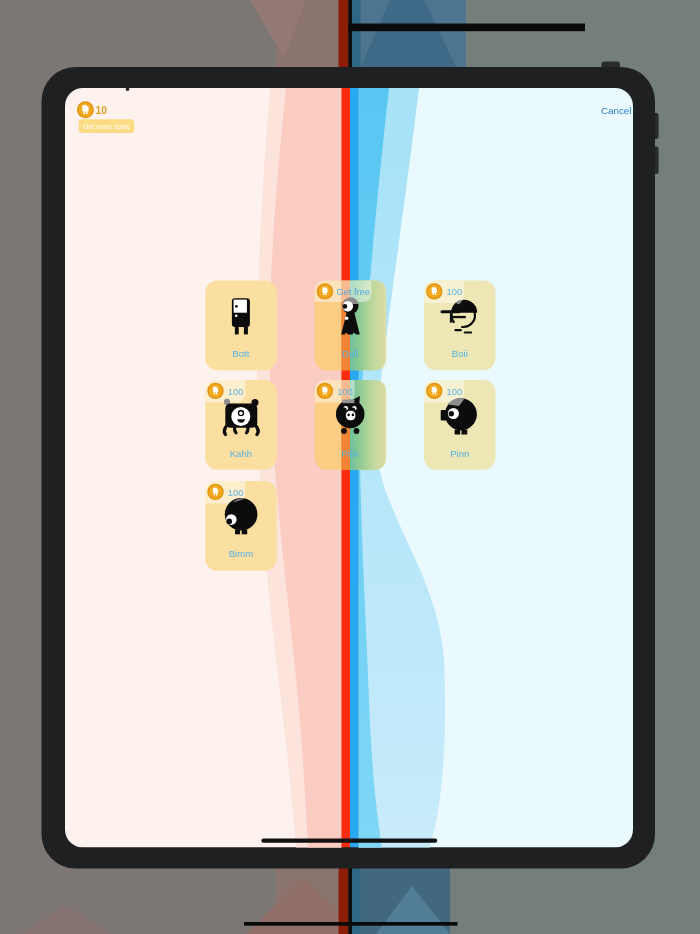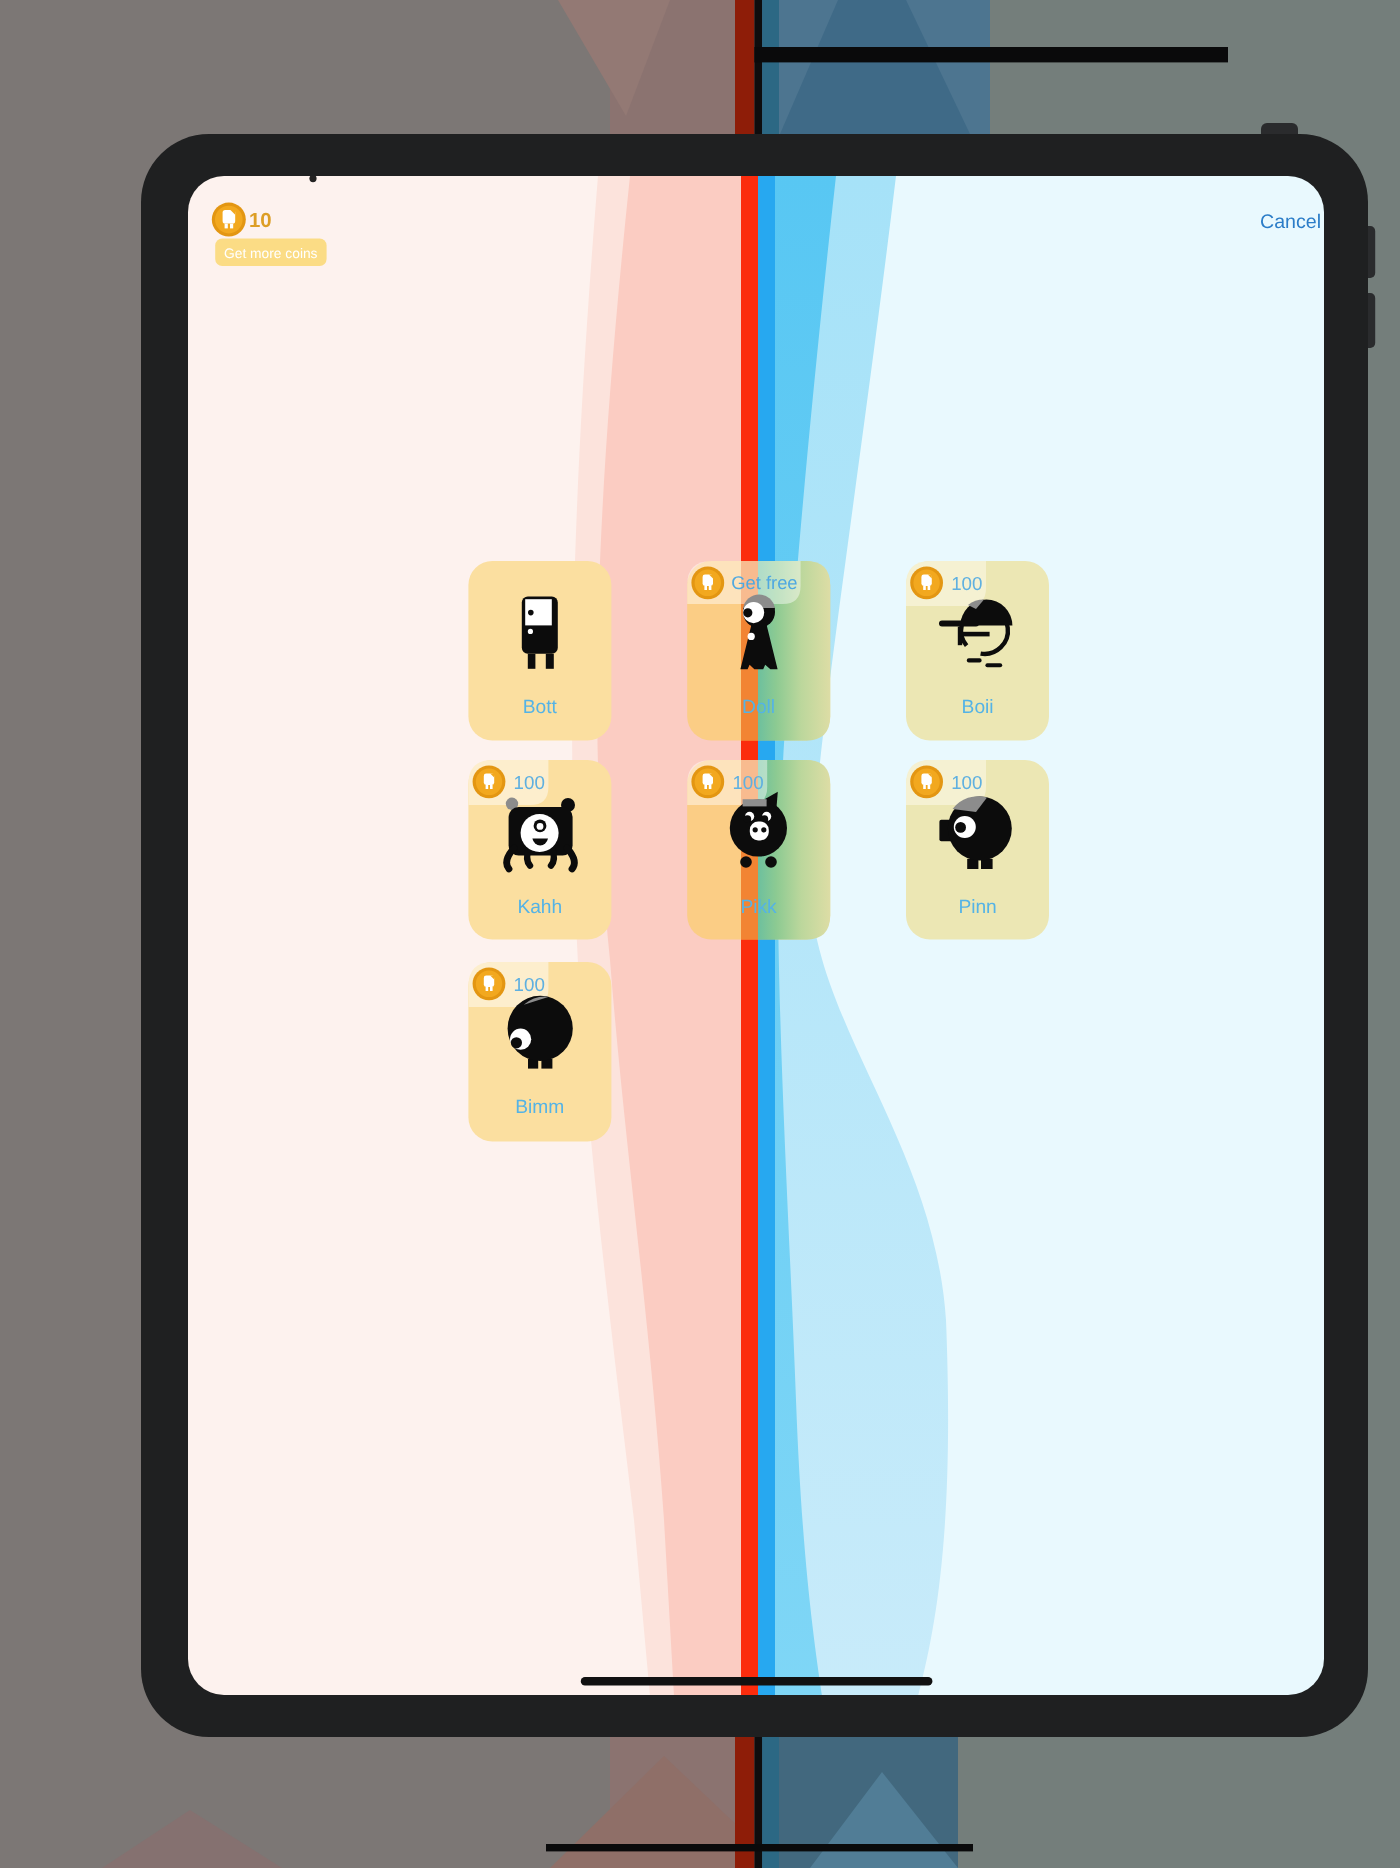--- a/index.html
+++ b/index.html
@@ -1,18 +1,18 @@
 <!DOCTYPE html>
 <html><head>
 <meta charset="utf-8">
 <style>
   html,body{margin:0;padding:0;}
   body{width:700px;height:934px;overflow:hidden;background:#7c7775;
        font-family:"Liberation Sans", sans-serif;}
-  .stage{position:relative;width:623px;height:934px;margin-left:29px;}
+  .stage{position:relative;width:623px;height:934px;}
   svg text{font-family:"Liberation Sans", sans-serif;}
 </style>
 </head>
 <body>
 <div class="stage">
 <svg width="700" height="934" viewBox="0 0 700 934" xmlns="http://www.w3.org/2000/svg">
 <defs>
   <clipPath id="screenclip">
     <rect x="65" y="88" width="568" height="759.5" rx="18" ry="18"></rect>
   </clipPath>

